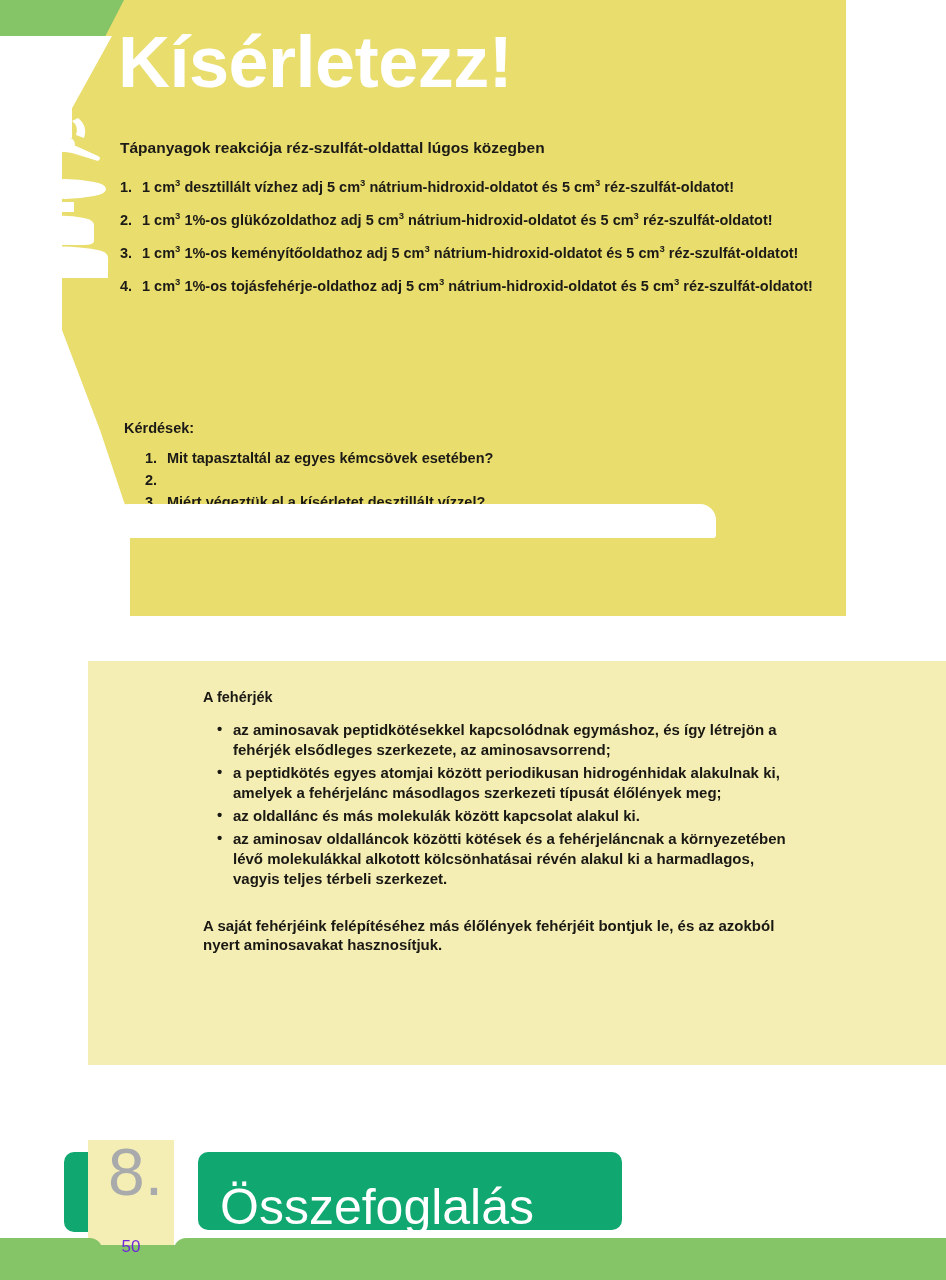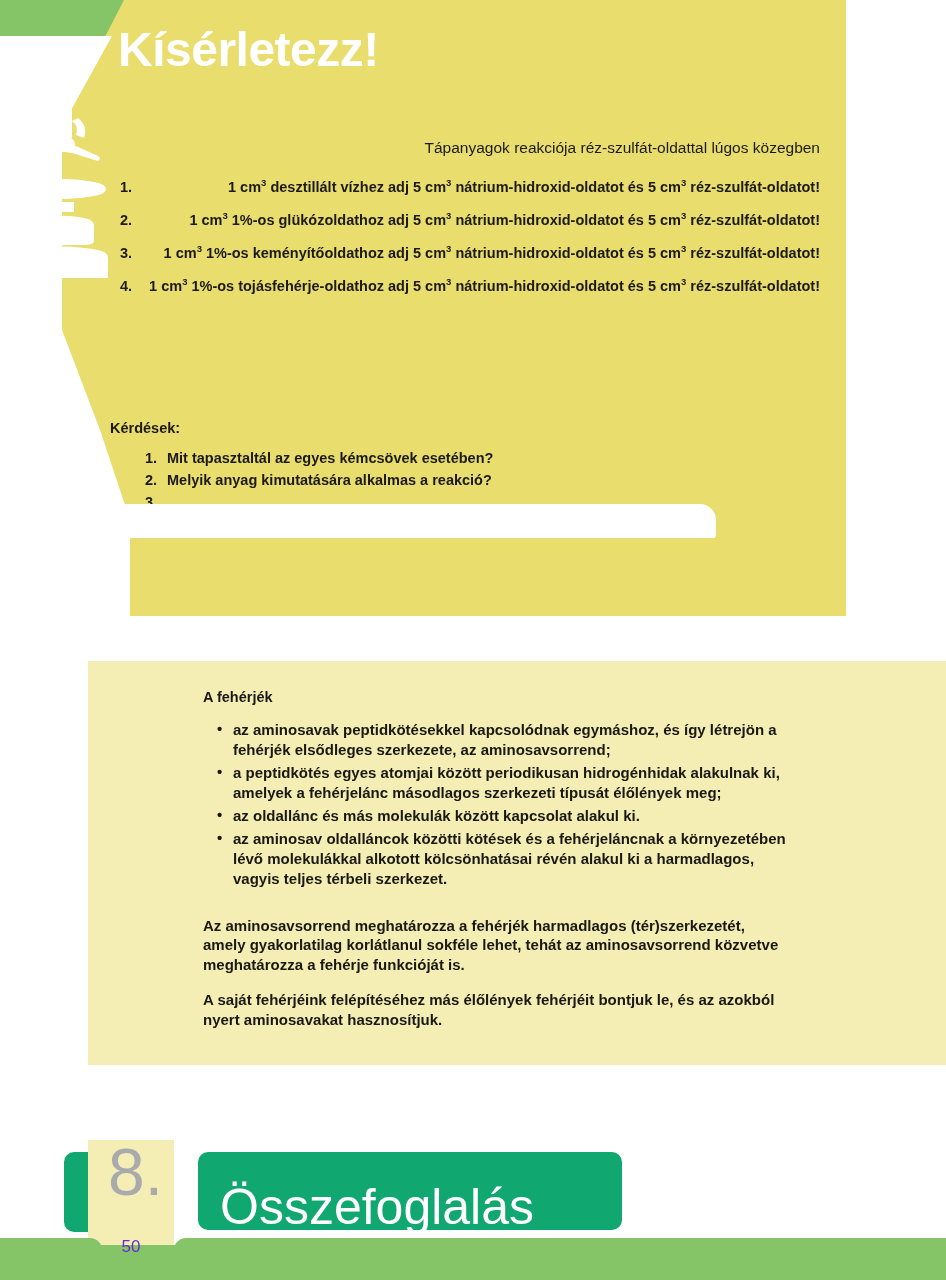--- a/index.html
+++ b/index.html
@@ -22,34 +22,34 @@
   
   .left-white{position:absolute;left:0;top:0;width:130px;height:640px;
               background:#ffffff;
               clip-path:polygon(0 36px,112px 36px,60px 130px,46px 250px,
                                 62px 330px,100px 430px,130px 520px,130px 640px,0 640px);}
 
   
   .microscope{position:absolute;left:16px;top:92px;width:96px;height:190px;}
 
   .exp-title{position:absolute;left:118px;top:26px;
-             font-size:48px;line-height:1;font-weight:bold;color:#ffffff;
+             font-size:72px;line-height:1;font-weight:bold;color:#ffffff;
              letter-spacing:-0.5px;}
 
   .exp-subtitle{position:absolute;left:120px;top:139px;width:700px;
-             font-size:15.5px;font-weight:normal;color:#1c1a16;text-align:right;}
+             font-size:15.5px;font-weight:bold;color:#1c1a16;}
 
   .steps{position:absolute;left:120px;top:178px;width:700px;}
   .step{display:flex;margin-bottom:14px;font-size:14.5px;font-weight:bold;
         color:#1c1a16;line-height:1.32;}
   .step-num{width:22px;flex:0 0 22px;}
-  .step-txt{flex:1;text-align:right;}
+  .step-txt{flex:1;}
   sup{font-size:9.5px;vertical-align:super;line-height:0;}
 
-  .q-head{position:absolute;left:110px;top:420px;font-size:14.5px;
+  .q-head{position:absolute;left:124px;top:420px;font-size:14.5px;
           font-weight:bold;color:#1c1a16;}
   .q-list{position:absolute;left:145px;top:447px;width:620px;}
   .q-item{display:flex;font-size:14.5px;font-weight:bold;color:#1c1a16;
           line-height:1.52;}
   .q-num{width:22px;flex:0 0 22px;}
 
   .white-bar{position:absolute;left:112px;top:504px;width:604px;height:34px;
              background:#ffffff;border-radius:16px 16px 3px 3px;}
 
   
@@ -136,39 +136,38 @@
 </div>
 
 <div class="q-head">Kérdések:</div>
 <div class="q-list">
   <div class="q-item">
     <span class="q-num">1.</span>
     <span>Mit tapasztaltál az egyes kémcsövek esetében?</span>
   </div>
   <div class="q-item">
     <span class="q-num">2.</span>
-    <span>Melyik anyag kimutatására alkalmas a reakció?</span>
   </div>
   <div class="q-item">
     <span class="q-num">3.</span>
+    <span>Miért végeztük el a kísérletet desztillált vízzel?</span>
   </div>
 </div>
 
 <div class="white-bar"></div>
 
 <div class="content-block">
   <div class="content-inner">
     <div class="c-head">A fehérjék</div>
     <ul class="c-ul">
       <li class="c-li">az aminosavak peptidkötésekkel kapcsolódnak egymáshoz, és így létrejön a fehérjék elsődleges szerkezete, az aminosavsorrend;</li>
       <li class="c-li">a peptidkötés egyes atomjai között periodikusan hidrogénhidak alakulnak ki, amelyek a fehérjelánc másodlagos szerkezeti típusát élőlények meg;</li>
       <li class="c-li">az oldallánc és más molekulák között kapcsolat alakul ki.</li>
       <li class="c-li">az aminosav oldalláncok közötti kötések és a fehérjeláncnak a környezetében lévő molekulákkal alkotott kölcsönhatásai révén alakul ki a harmadlagos, vagyis teljes térbeli szerkezet.</li>
     </ul>
-    <p class="c-para">Az aminosavsorrend meghatározza a fehérjék harmadlagos (tér)szerkezetét, amely gyakorlatilag korlátlanul sokféle lehet, tehát az aminosavsorrend közvetve meghatározza a fehérje funkcióját is.</p>
     <p class="c-para">A saját fehérjéink felépítéséhez más élőlények fehérjéit bontjuk le, és az azokból nyert aminosavakat hasznosítjuk.</p>
   </div>
 </div>
 
 <div class="left-dark-tab"></div>
 <div class="num-strip"></div>
 <div class="chapter-num">8.</div>
 <div class="summary-banner"></div>
 <div class="summary-label">Összefoglalás</div>
 

